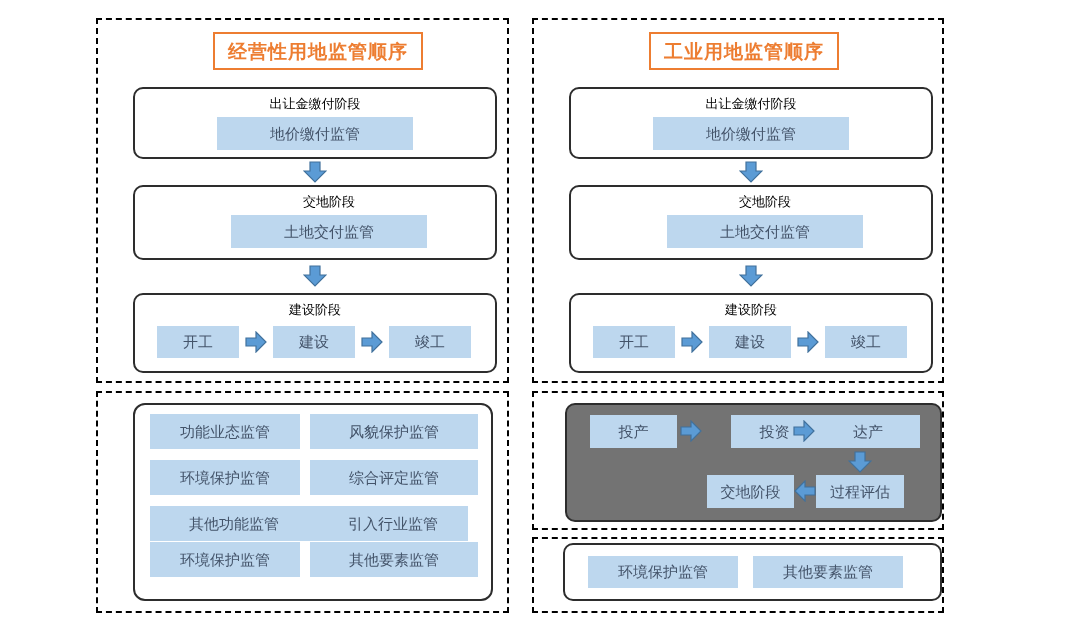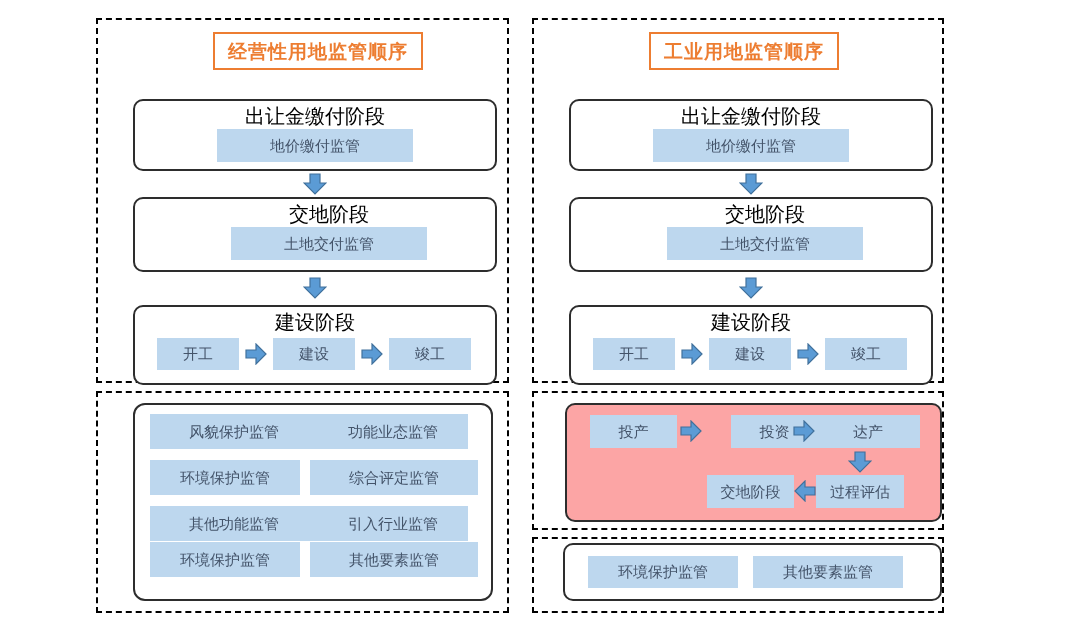--- a/index.html
+++ b/index.html
@@ -9,32 +9,32 @@
   }
   .panel{position:absolute;border:2px dashed #000;background:#fff;box-sizing:border-box;}
   #p-lt{left:96px;top:18px;width:413px;height:365px;}
   #p-lb{left:96px;top:391px;width:413px;height:222px;}
   #p-rt{left:532px;top:18px;width:412px;height:365px;}
   #p-rm{left:532px;top:391px;width:412px;height:139px;}
   #p-rb{left:532px;top:537px;width:412px;height:76px;}
 
   .col{display:flex;flex-direction:column;align-items:flex-start;}
   .hdr{
-    margin:12px 0 12px 115px;height:38px;line-height:36px;box-sizing:border-box;
+    margin:12px 0 0 115px;height:38px;line-height:36px;box-sizing:border-box;
     padding:0 13px;border:2px solid #ED7D31;color:#ED7D31;background:#fff;
     font-size:19px;font-weight:bold;white-space:nowrap;letter-spacing:1px;
   }
   .stage{
     margin-left:35px;width:364px;box-sizing:border-box;background:#fff;
     border:2px solid #2d2d2d;border-radius:10px;text-align:center;
   }
   .st1{margin-top:17px;height:72px;}
   .st2{height:75px;padding-left:28px;}
   .st3{height:80px;}
-  .stage-title{font-size:20px;color:#000;line-height:20px;padding-top:5px;font-weight:500;}
+  .stage-title{font-size:13px;color:#000;line-height:20px;padding-top:5px;font-weight:500;}
   .tag{
     background:#BDD7EE;color:#44546A;font-size:15px;text-align:center;
     box-sizing:border-box;white-space:nowrap;
   }
   .stage-tag{width:196px;height:33px;line-height:33px;margin:3px auto 0 auto;}
   .steps{display:flex;align-items:center;margin:6px 0 0 22px;}
   .step{width:82px;height:32px;line-height:32px;}
   .arrow-down{display:block;margin:2px 0 2px 205px;}
   .arrow-down.gap2{margin-top:5px;margin-bottom:6px;}
   .arrow-right{margin:0 6px;}
@@ -47,21 +47,21 @@
   }
   .sup-grid{padding:9px 0 0 15px;}
   .sup-row{display:flex;margin-bottom:11px;}
   .sup-row.tight{margin-bottom:1px;}
   .sup-c1{width:150px;height:35px;line-height:35px;margin-right:10px;}
   .sup-c2{width:168px;height:35px;line-height:35px;}
 
   
   .flow-box{
     position:absolute;left:31px;top:10px;width:377px;height:119px;box-sizing:border-box;
-    border:2px solid #2d2d2d;border-radius:10px;background:#fca5a5;
+    border:2px solid #2d2d2d;border-radius:10px;background:#737373;
   }
   .flow-box .tag{position:absolute;height:33px;line-height:33px;}
   .fb1{left:23px;top:10px;width:87px;}
   .fb2{left:136px;top:10px;width:87px;margin-left:28px;}
   .fb3{left:249px;top:10px;width:104px;}
   .fb4{left:140px;top:70px;width:87px;}
   .fb5{left:249px;top:70px;width:88px;}
   .fa1{position:absolute;left:113px;top:15px;}
   .fa2{position:absolute;left:226px;top:15px;}
   .fa3{position:absolute;left:281px;top:46px;}
@@ -131,22 +131,22 @@
           <div class="tag step">竣工</div>
         </div>
       </div>
     </div>
   </div>
 
   <div class="panel" id="p-lb">
     <div class="big-box">
       <div class="sup-grid">
         <div class="sup-row">
+          <div class="tag sup-c1">功能业态监管</div>
           <div class="tag sup-c2">风貌保护监管</div>
-          <div class="tag sup-c1">功能业态监管</div>
         </div>
         <div class="sup-row">
           <div class="tag sup-c1">环境保护监管</div>
           <div class="tag sup-c2">综合评定监管</div>
         </div>
         <div class="sup-row tight">
           <div class="tag sup-c2">其他功能监管</div>
           <div class="tag sup-c1">引入行业监管</div>
         </div>
         <div class="sup-row">

